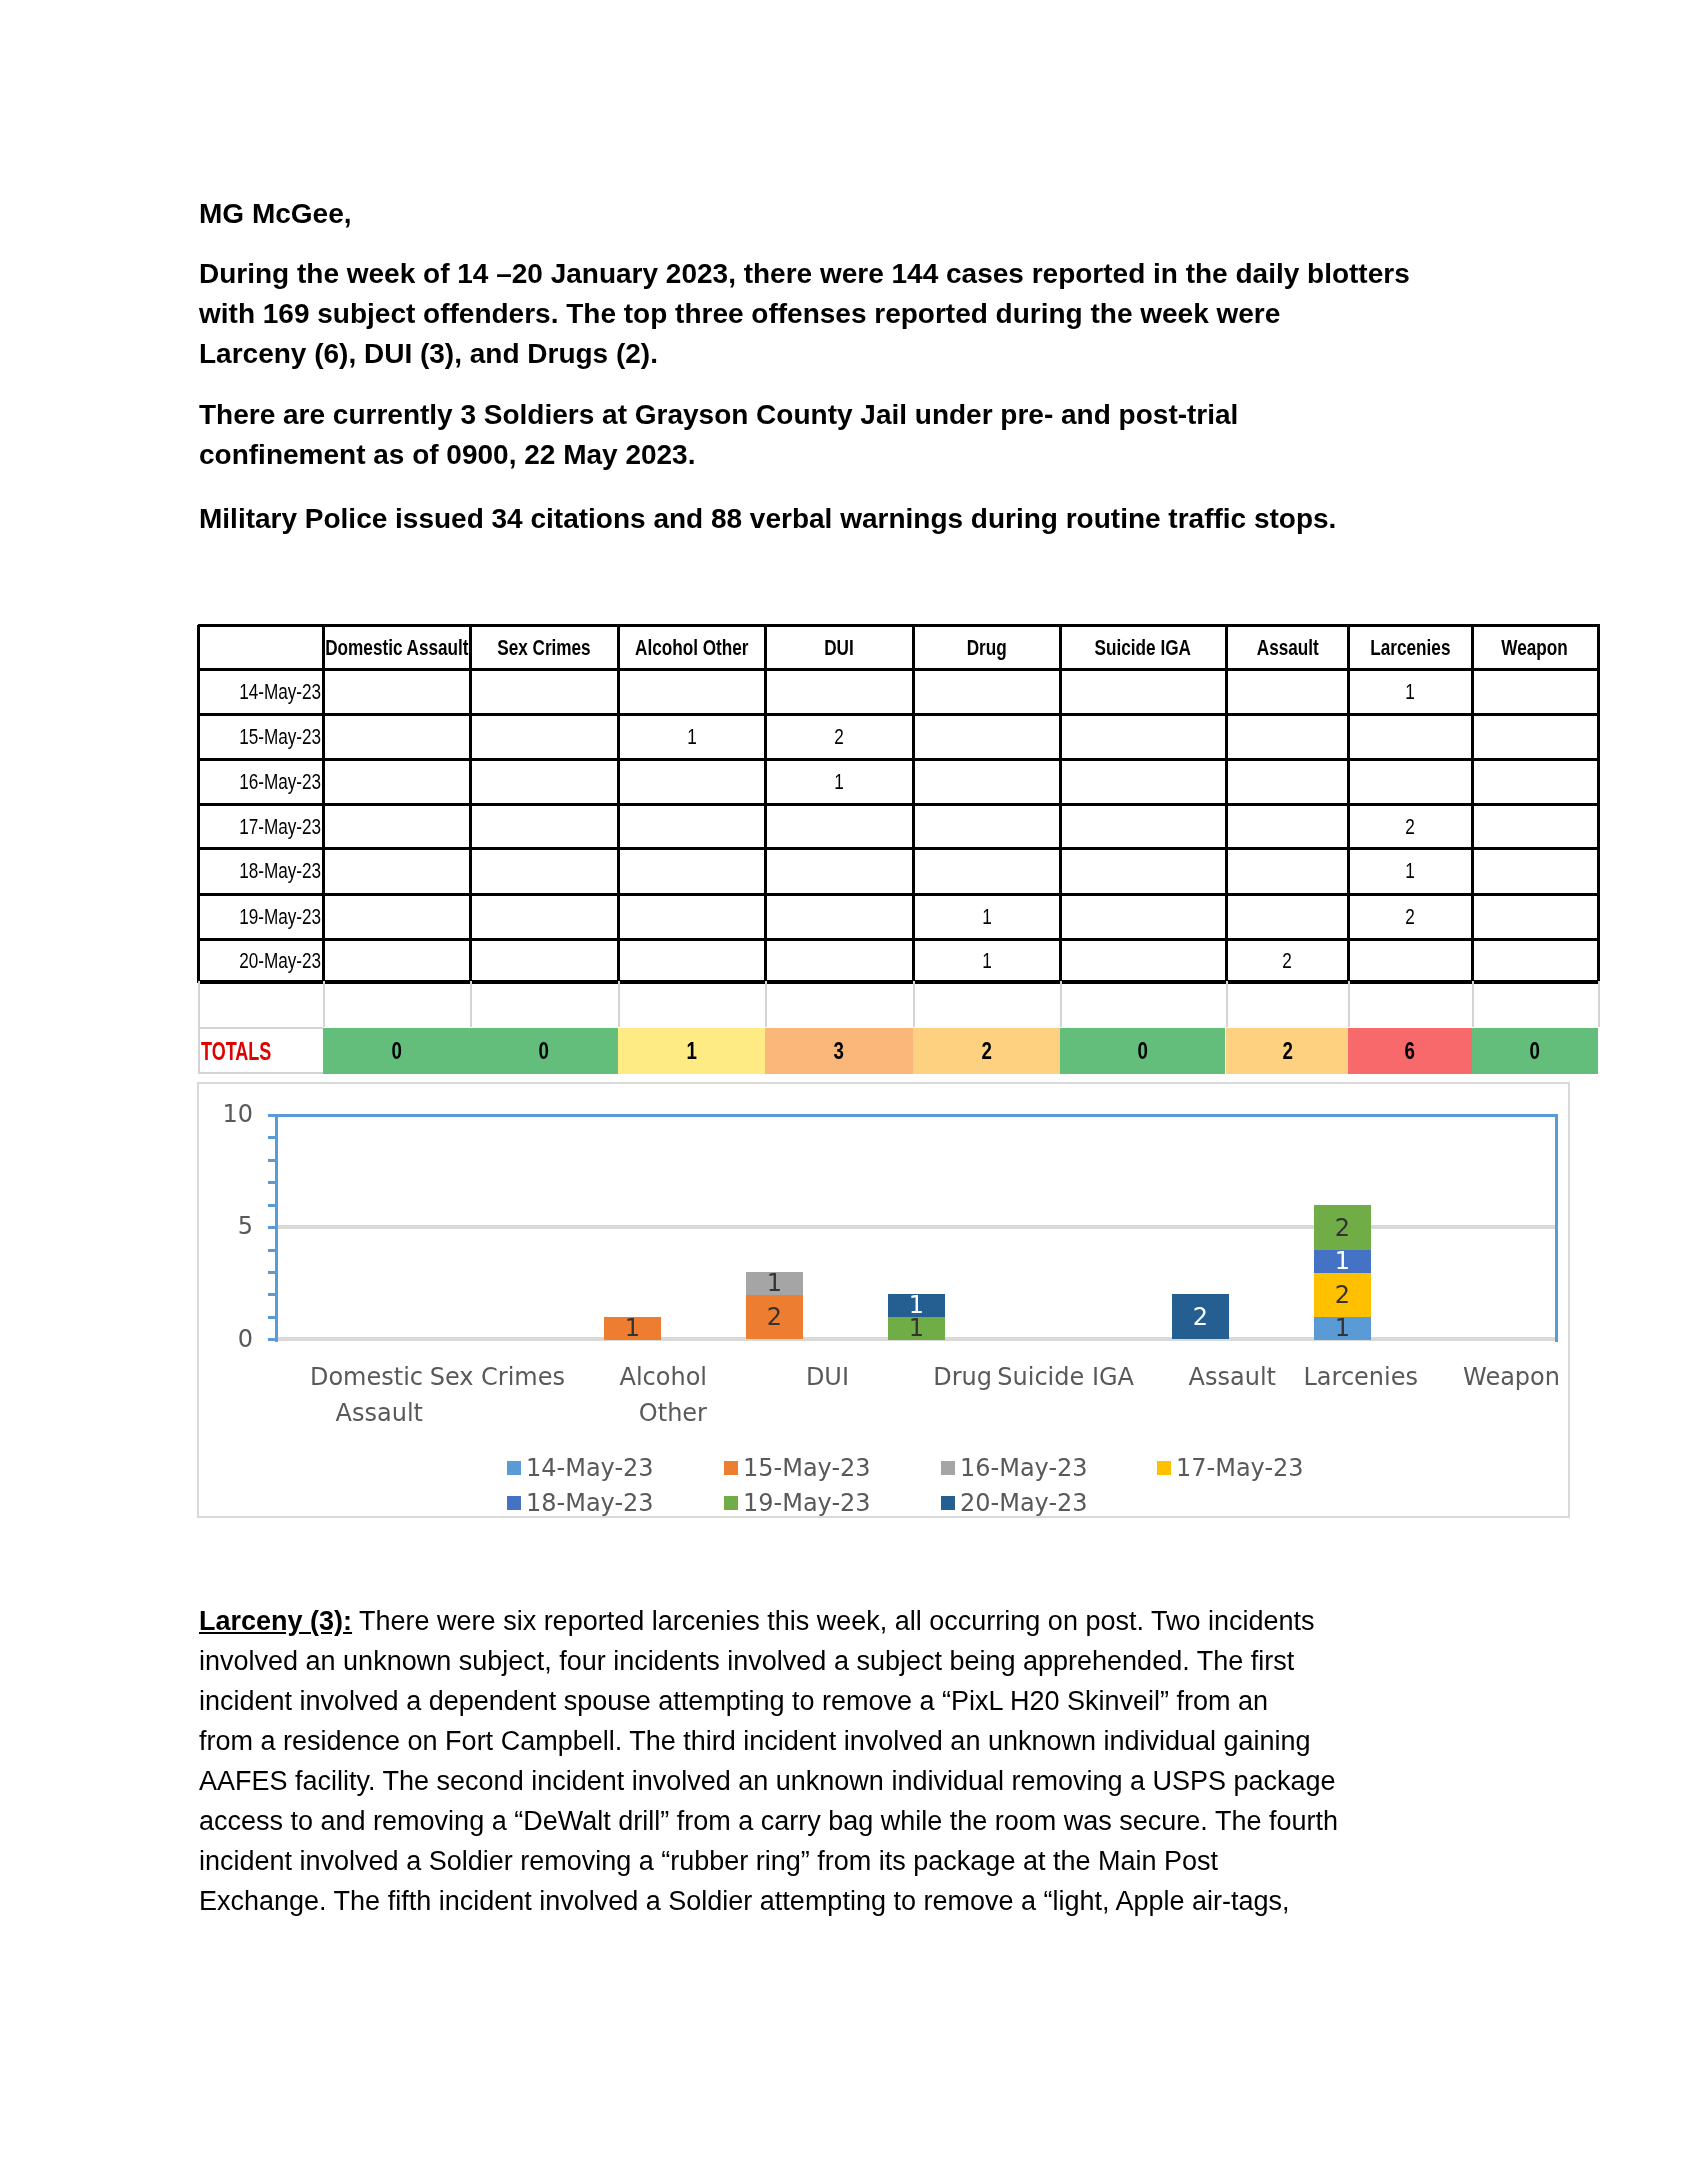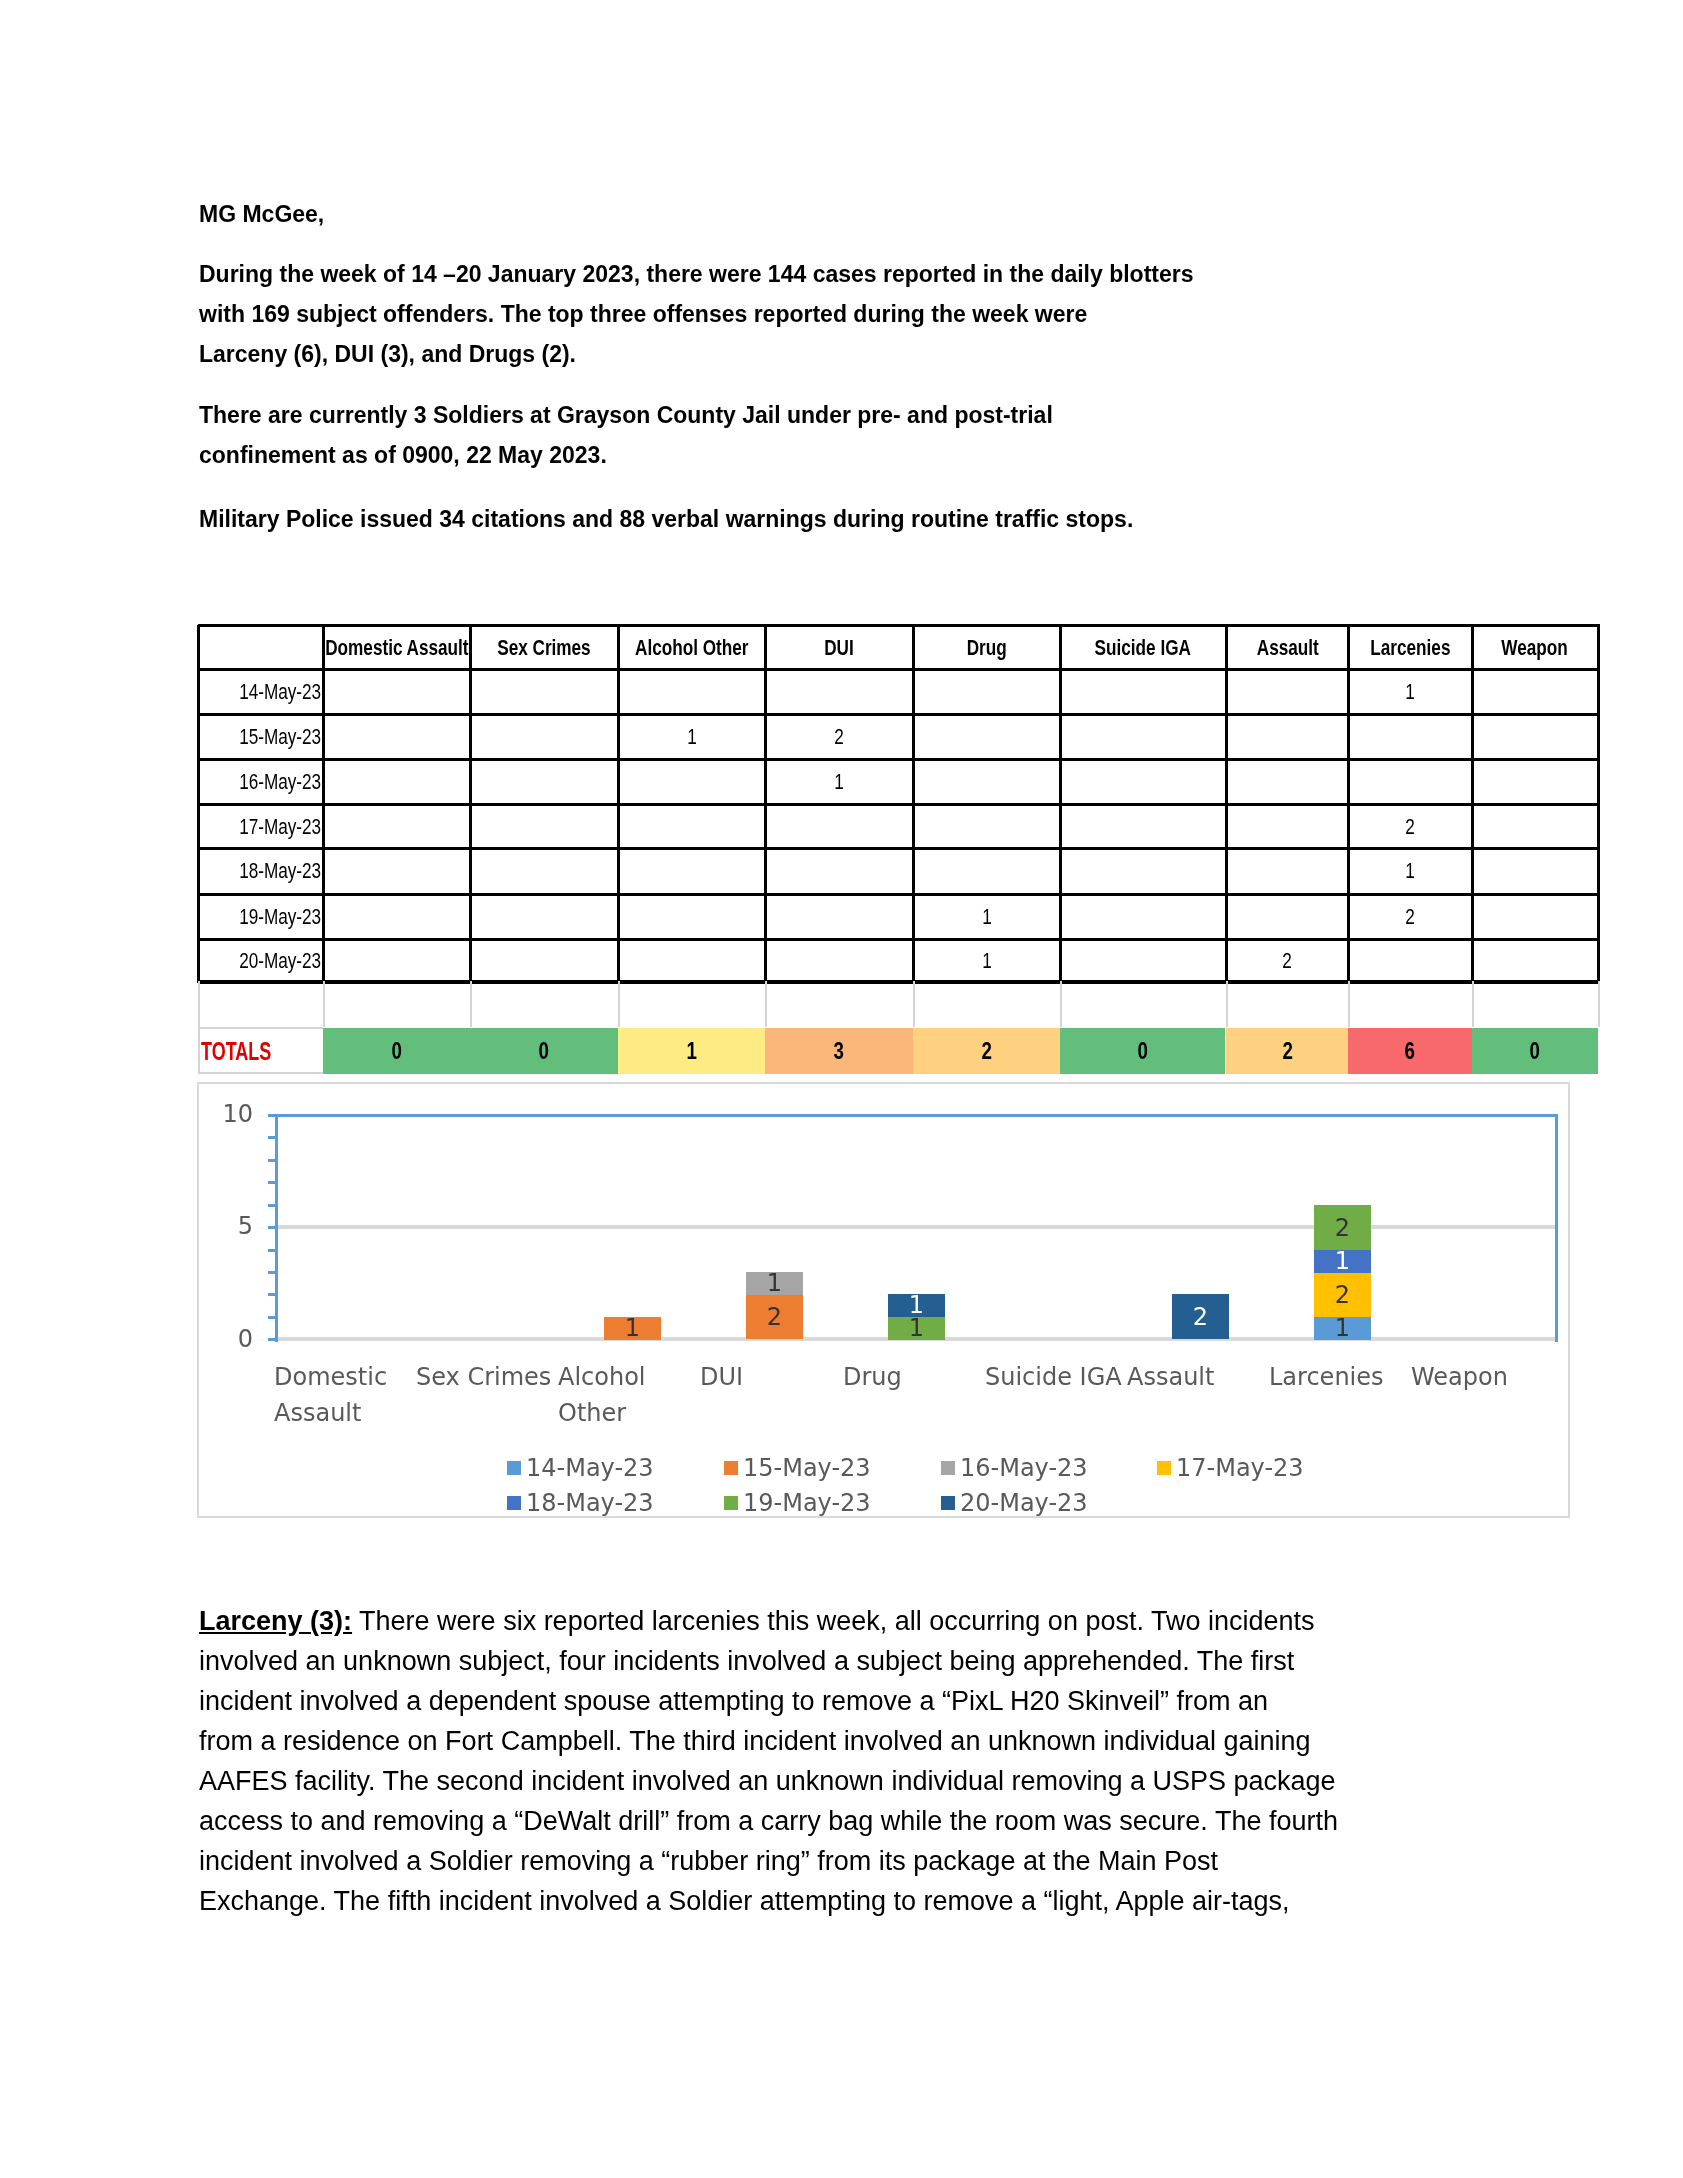--- a/index.html
+++ b/index.html
@@ -1,19 +1,19 @@
 <!DOCTYPE html>
 <html><head>
 <meta charset="utf-8">
 <style>
   html, body { margin: 0; padding: 0; background: #ffffff; }
   body { width: 1683px; height: 2178px; position: relative; overflow: hidden;
          font-family: "Liberation Sans", sans-serif; color: #000; }
   .abs { position: absolute; }
-  .memo { left: 199px; font-size: 23px; line-height: 40px; white-space: nowrap; }
+  .memo { left: 199px; font-size: 28px; line-height: 40px; white-space: nowrap; }
   .bold { font-weight: bold; }
   .salutation { top: 194px; }
   .p1 { top: 254px; }
   .p2 { top: 395px; }
   .p3 { top: 499px; }
 
   
   .tbl { position: absolute; left: 0; top: 0; width: 1683px; height: 1089px; pointer-events: none; }
   .cell { position: absolute; box-sizing: border-box; display: flex; align-items: center;
           justify-content: center; font-family: "Liberation Sans", sans-serif;
@@ -35,21 +35,21 @@
   
   .chart-box { position: absolute; left: 197px; top: 1082px; width: 1373px; height: 436px;
                box-sizing: border-box; border: 2px solid #d9d9d9; background: #fff; }
   .plot-frame { position: absolute; border: 3px solid #5b9bd5; box-sizing: border-box; }
   .grid5 { position: absolute; height: 4px; background: #d9d9d9; }
   .axis-base { position: absolute; height: 4px; background: #d9d9d9; }
   .ytick { position: absolute; width: 9px; height: 3px; background: #5b9bd5; }
   .ylabel { position: absolute; font-family: "DejaVu Sans", sans-serif; font-size: 24px; color: #595959;
             text-align: right; width: 50px; }
   .xlabel { position: absolute; font-family: "DejaVu Sans", sans-serif; font-size: 24px; color: #595959;
-            text-align: left; width: 149px; line-height: 36px; }
+            text-align: right; width: 149px; line-height: 36px; }
   .seg { position: absolute; display: flex; align-items: center; justify-content: center;
          font-family: "DejaVu Sans", sans-serif; font-size: 24px; color: #333; overflow: visible; }
   .seg.light-text { color: #ffffff; }
   .legend-item { position: absolute; display: flex; align-items: center;
                  font-family: "DejaVu Sans", sans-serif; font-size: 24px; color: #595959; white-space: nowrap; }
   .legend-swatch { width: 14px; height: 14px; margin-right: 5px; }
 
   .p4 { top: 1601px; font-size: 27px; line-height: 40px; left: 199px; white-space: nowrap; }
   .u { text-decoration: underline; font-weight: bold; }
 </style>

